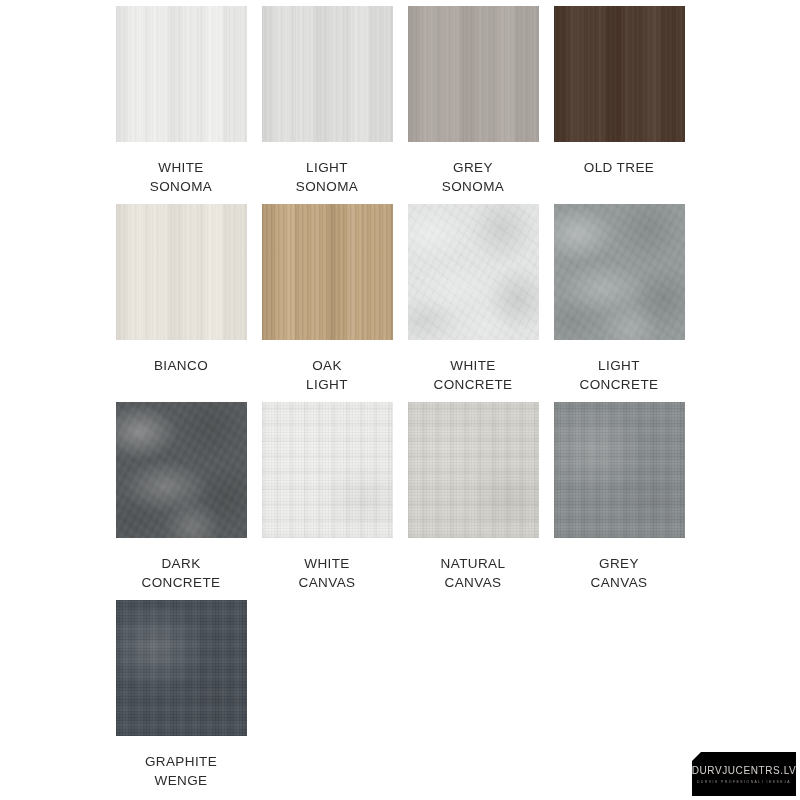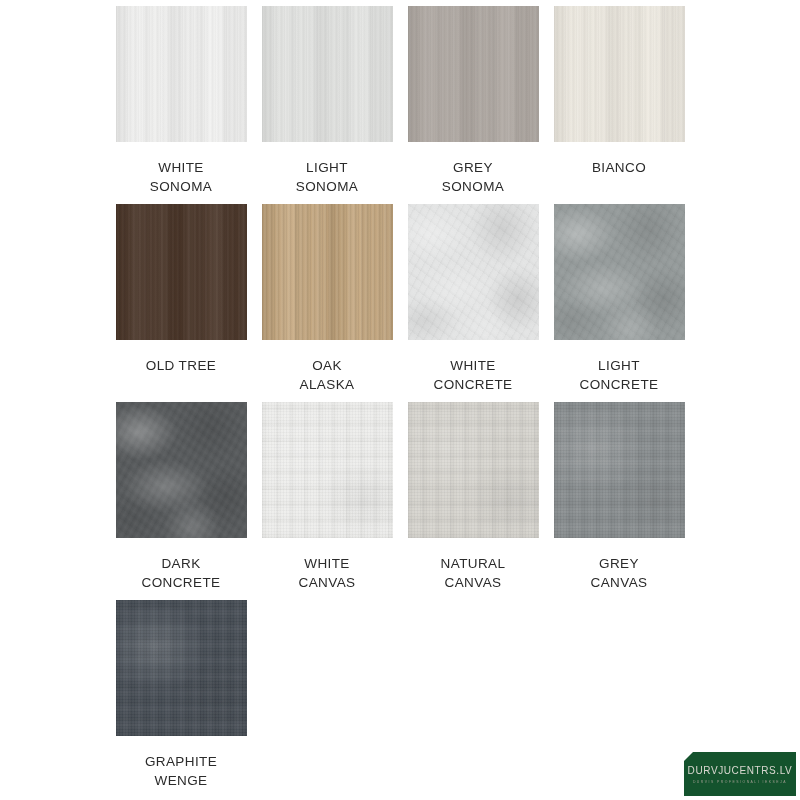--- a/index.html
+++ b/index.html
@@ -143,23 +143,23 @@
     color: #2b2b2b;
     font-family: "Liberation Sans", sans-serif;
     white-space: pre-line;
   }
 
   
   .watermark {
     position: absolute;
     right: 4px;
     bottom: 4px;
-    width: 112px;
+    width: 104px;
     height: 44px;
-    background: #14532d;
+    background: #000000;
     clip-path: polygon(9px 0, 100% 0, 100% 100%, 0 100%, 0 9px);
     display: flex;
     flex-direction: column;
     align-items: center;
     justify-content: center;
   }
   .watermark-title {
     color: #e8e2dd;
     font-size: 10px;
     letter-spacing: 0.6px;
@@ -194,37 +194,37 @@
 SONOMA</div>
     </div>
     <div class="swatch-cell">
       <div class="swatch-chip" style="background-color: rgb(176, 169, 163);">
         <div class="tex tex-wood"></div>
       </div>
       <div class="swatch-label">GREY
 SONOMA</div>
     </div>
     <div class="swatch-cell">
+      <div class="swatch-chip" style="background-color: rgb(74, 53, 40);">
+        <div class="tex tex-wood"></div>
+      </div>
+      <div class="swatch-label">OLD TREE</div>
+    </div>
+    <div class="swatch-cell">
       <div class="swatch-chip" style="background-color: rgb(238, 234, 225);">
         <div class="tex tex-wood"></div>
       </div>
       <div class="swatch-label">BIANCO</div>
-    </div>
-    <div class="swatch-cell">
-      <div class="swatch-chip" style="background-color: rgb(74, 53, 40);">
-        <div class="tex tex-wood"></div>
-      </div>
-      <div class="swatch-label">OLD TREE</div>
     </div>
     <div class="swatch-cell">
       <div class="swatch-chip" style="background-color: rgb(198, 168, 127);">
         <div class="tex tex-wood-strong"></div>
       </div>
       <div class="swatch-label">OAK
-ALASKA</div>
+LIGHT</div>
     </div>
     <div class="swatch-cell">
       <div class="swatch-chip" style="background-color: rgb(227, 228, 228);">
         <div class="tex tex-concrete"></div>
       </div>
       <div class="swatch-label">WHITE
 CONCRETE</div>
     </div>
     <div class="swatch-cell">
       <div class="swatch-chip" style="background-color: rgb(148, 154, 154);">

